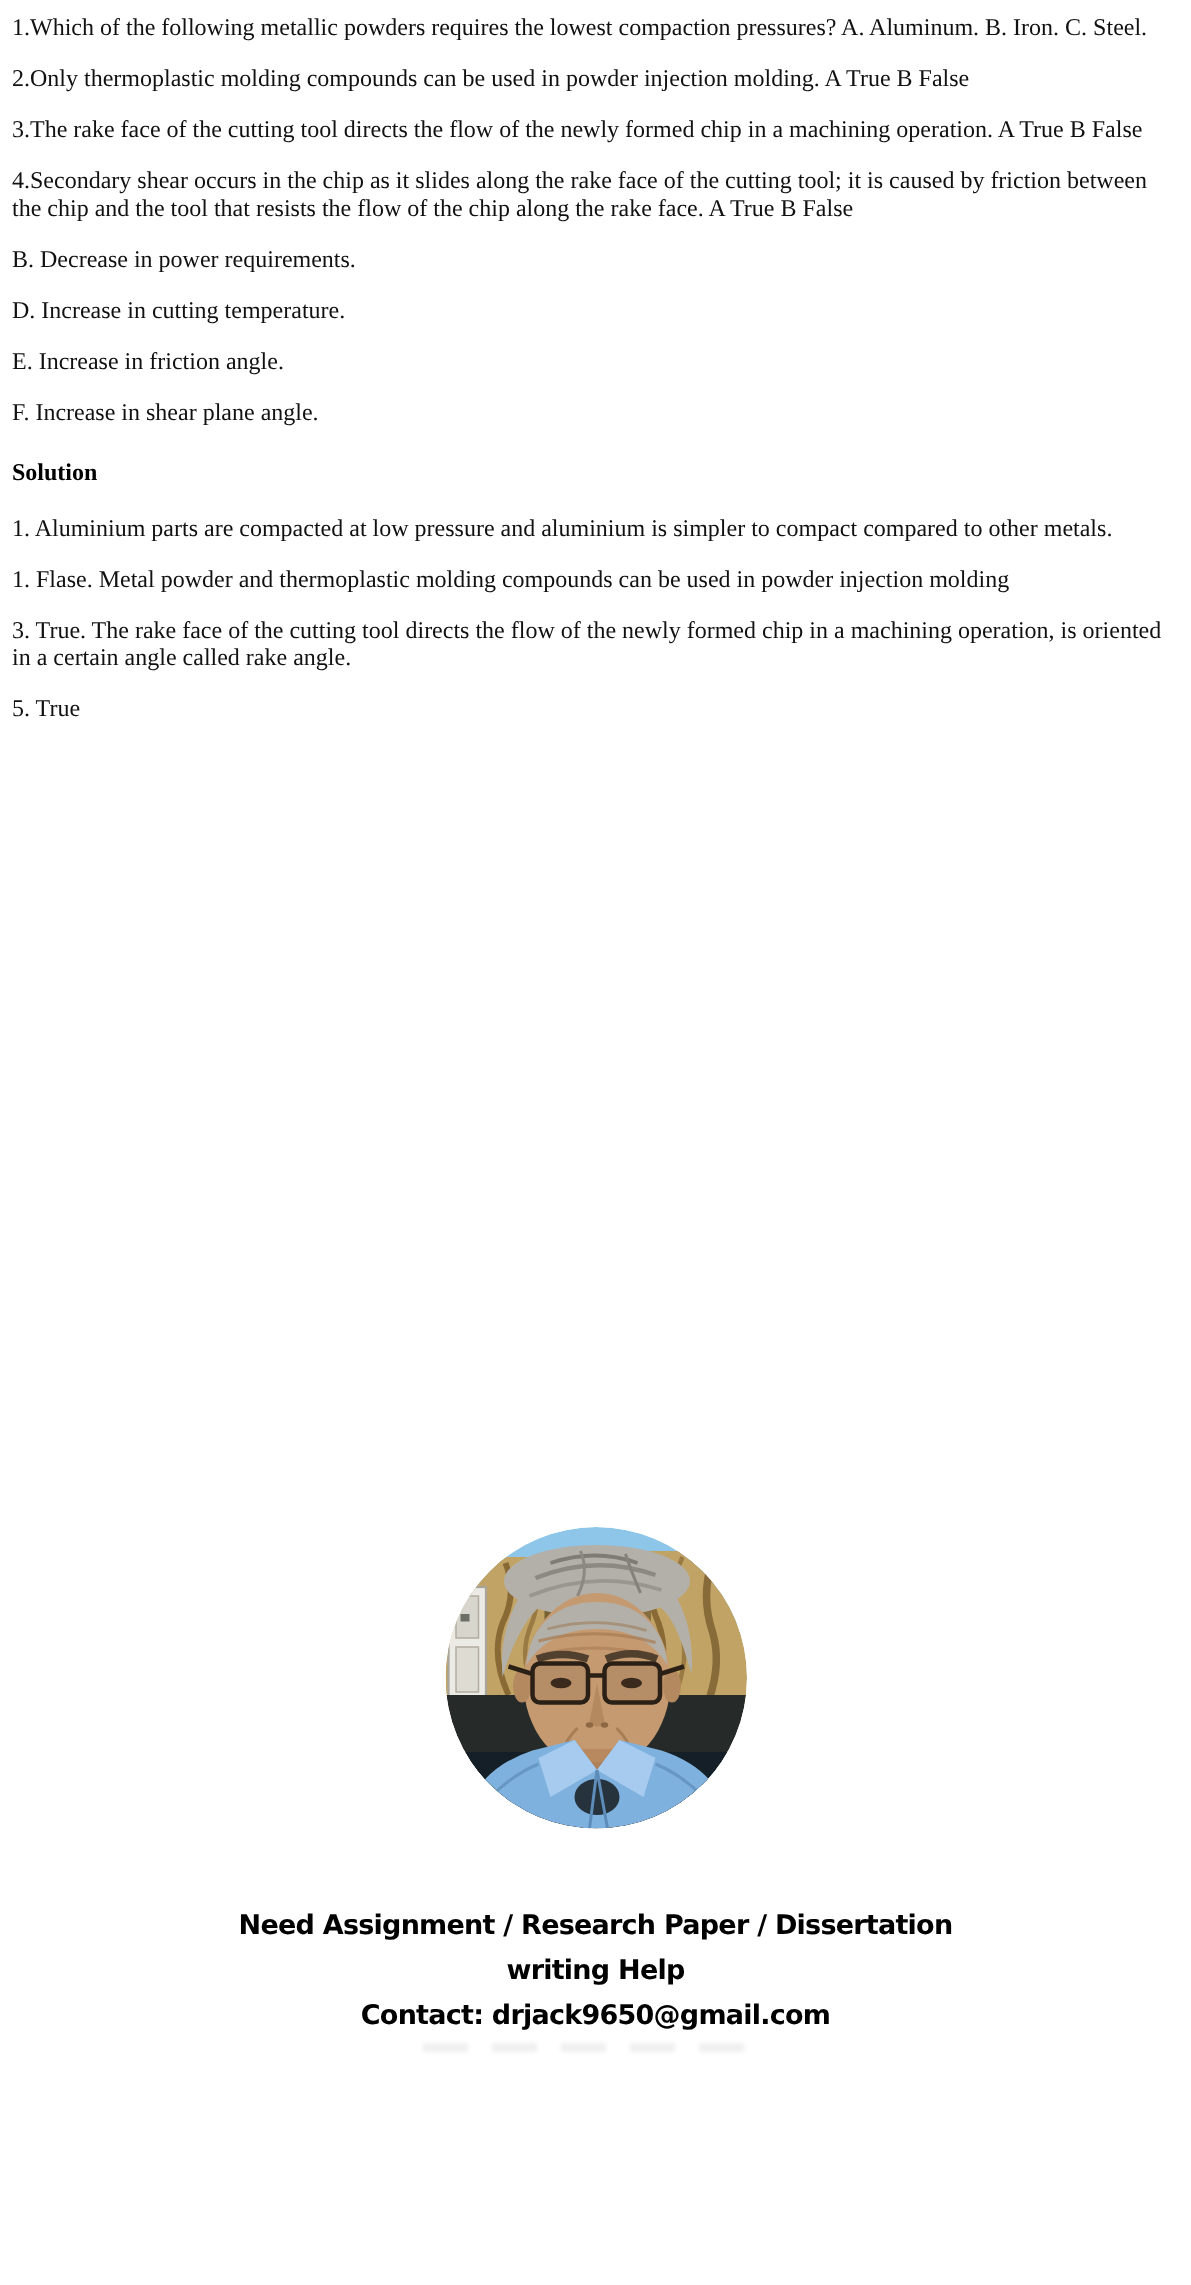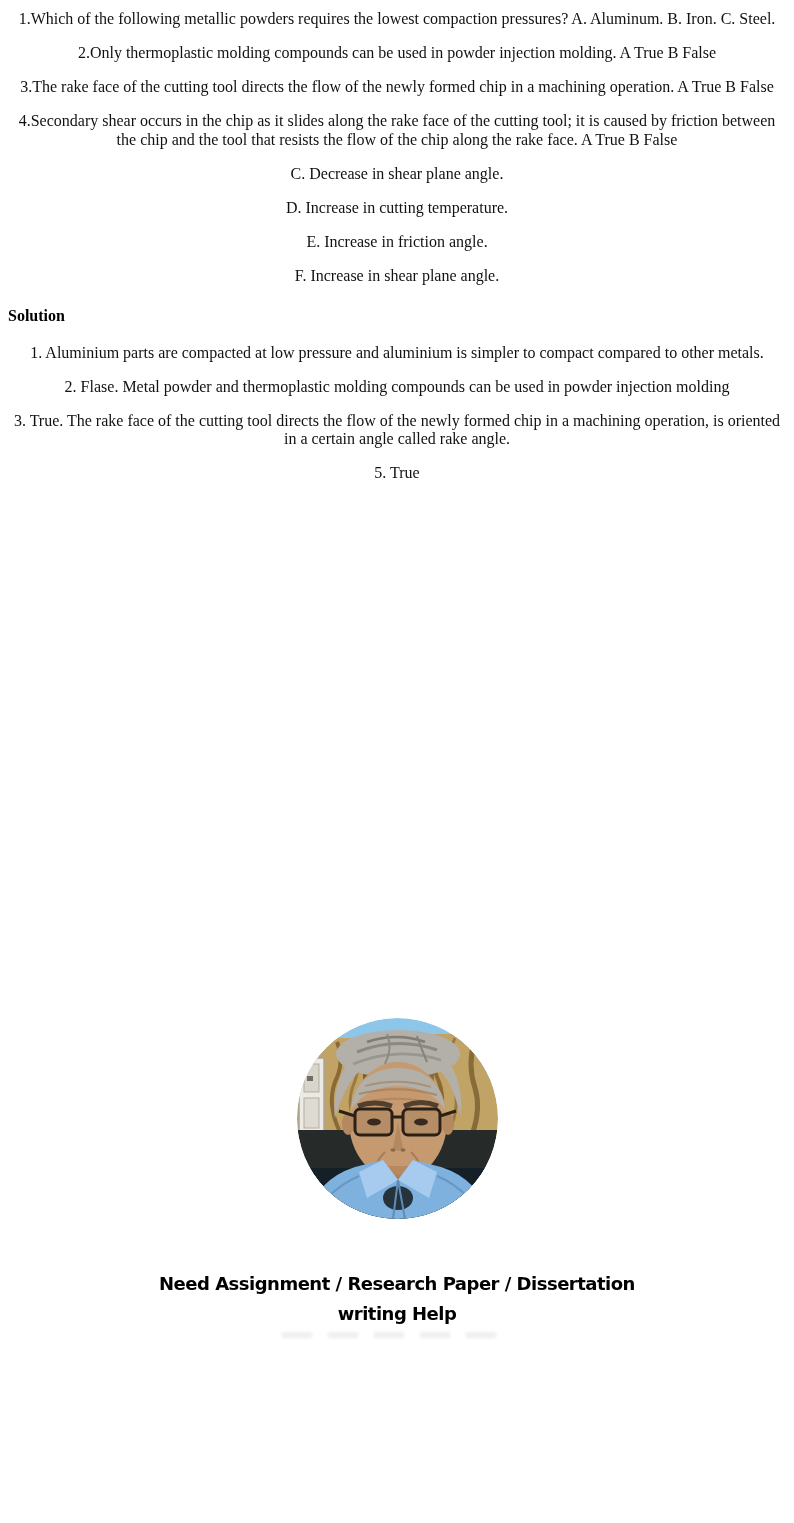--- a/index.html
+++ b/index.html
@@ -11,21 +11,20 @@
     font-family: "Liberation Serif", serif;
     color: #111111;
   }
   .doc {
     padding: 10px 8px 0 8px;
   }
   .doc p {
     margin: 0 0 15.5px 0;
     font-size: 16px;
     line-height: 18.5px;
-    text-align: center;
   }
   .doc h2 {
     margin: 19px 0 16.5px 0;
     font-size: 16px;
     line-height: 23px;
     font-weight: bold;
     color: #000000;
   }
   .bold-inline { font-weight: normal; }
 
@@ -67,29 +66,29 @@
 </style>
 </head>
 <body>
 
 <div class="doc">
   <p>1.Which of the following metallic powders requires the lowest compaction pressures? A. Aluminum. B. Iron. C. Steel.</p>
   <p>2.Only thermoplastic molding compounds can be used in powder injection molding. A True B False</p>
   <p>3.The rake face of the cutting tool directs the flow of the newly formed chip in a machining operation. A True B False</p>
   <p>4.Secondary shear occurs in the chip as it slides along the rake face of the cutting tool; it is caused by friction between the chip and the tool that resists the flow of the chip along the rake face. A True B False</p>
 
-  <p>C. Decrease in shear plane angle.</p>
+  <p>B. Decrease in power requirements.</p>
   <p>D. Increase in cutting temperature.</p>
   <p>E. Increase in friction angle.</p>
   <p>F. Increase in shear plane angle.</p>
 
   <h2>Solution</h2>
 
   <p>1. Aluminium parts are compacted at low pressure and aluminium is simpler to compact compared to other metals.</p>
-  <p><span>2. Flase. </span><span class="bold-inline">Metal powder</span><span> and thermoplastic molding compounds can be used in powder injection molding</span></p>
+  <p><span>1. Flase. </span><span class="bold-inline">Metal powder</span><span> and thermoplastic molding compounds can be used in powder injection molding</span></p>
   <p>3. True. The rake face of the cutting tool directs the flow of the newly formed chip in a machining operation, is oriented in a certain angle called rake angle.</p>
   <p>5. True</p>
 </div>
 
 <div class="avatar-wrap">
   <svg class="avatar-circle" viewBox="0 0 201 201" xmlns="http://www.w3.org/2000/svg" role="img" aria-label="Elderly man with gray hair and glasses wearing a light blue collared shirt, in front of tan curtains">
     <defs>
       <clipPath id="avclip">
           <circle cx="100.5" cy="100.5" r="100.5"></circle>
         </clipPath>
@@ -179,15 +178,16 @@
         <path d="M30,180 Q45,165 62,158" stroke="#5d8cb8" stroke-width="2" fill="none" opacity="0.7"></path>
         <path d="M172,180 Q157,165 140,158" stroke="#5d8cb8" stroke-width="2" fill="none" opacity="0.7"></path>
       </g>
     </g>
   </svg>
 </div>
 
 <div class="footer-banner">
   <span>Need Assignment / Research Paper / Dissertation</span>
   <span>writing Help</span>
+  <span>Contact: drjack9650@gmail.com</span>
 </div>
 
 <div class="faint-artifact"></div>
 
 </body></html>

